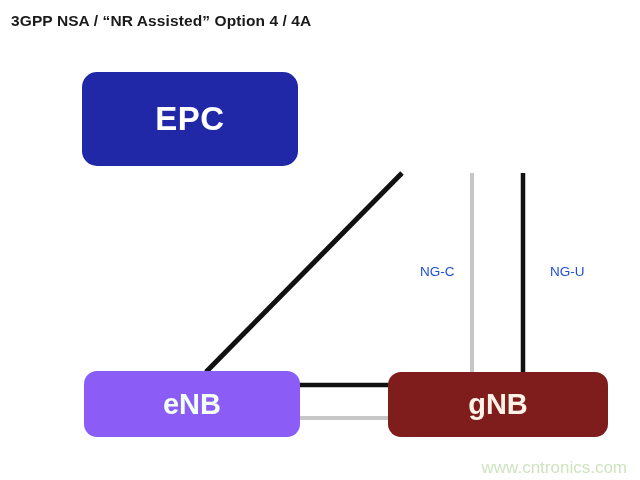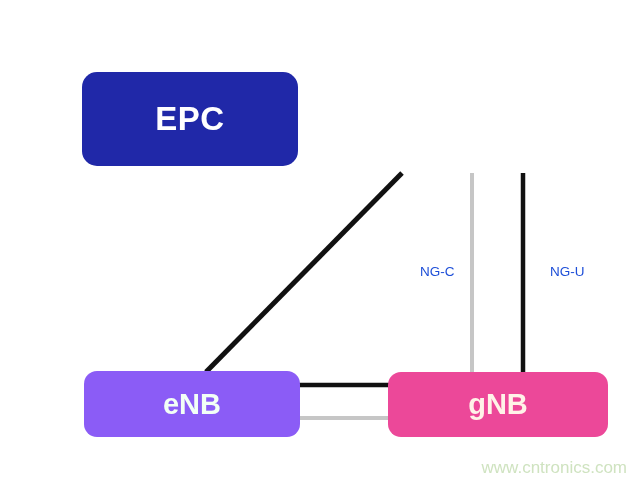--- a/index.html
+++ b/index.html
@@ -73,21 +73,21 @@
     background: #8b5cf6;
     border-radius: 13px;
   }
   #node-enb .node-label { font-size: 29px; color: #f2fff6; }
 
   #node-gnb {
     left: 388px;
     top: 372px;
     width: 220px;
     height: 65px;
-    background: #ec4899;
+    background: #7f1d1d;
     border-radius: 13px;
   }
   #node-gnb .node-label { font-size: 29px; color: #fff3e8; }
 
   
   #links {
     position: absolute;
     left: 0;
     top: 0;
     width: 640px;
@@ -114,20 +114,21 @@
     color: #cfe3c0;
     z-index: 8;
     white-space: nowrap;
   }
 </style>
 </head>
 <body>
 
 <div id="stage">
 
+  <div id="diagram-title">3GPP NSA / “NR Assisted”  Option 4 / 4A</div>
 
   <svg id="links" viewBox="0 0 640 480" xmlns="http://www.w3.org/2000/svg">
 
     <line x1="402" y1="173" x2="206" y2="372" stroke="#111111" stroke-width="5" stroke-linecap="butt"></line>
 
     <line x1="472" y1="173" x2="472" y2="374" stroke="#c6c6c6" stroke-width="4" stroke-linecap="butt"></line>
 
     <line x1="523" y1="173" x2="523" y2="374" stroke="#111111" stroke-width="4.5" stroke-linecap="butt"></line>
 
     <line x1="296" y1="385" x2="392" y2="385" stroke="#111111" stroke-width="4.5" stroke-linecap="butt"></line>

